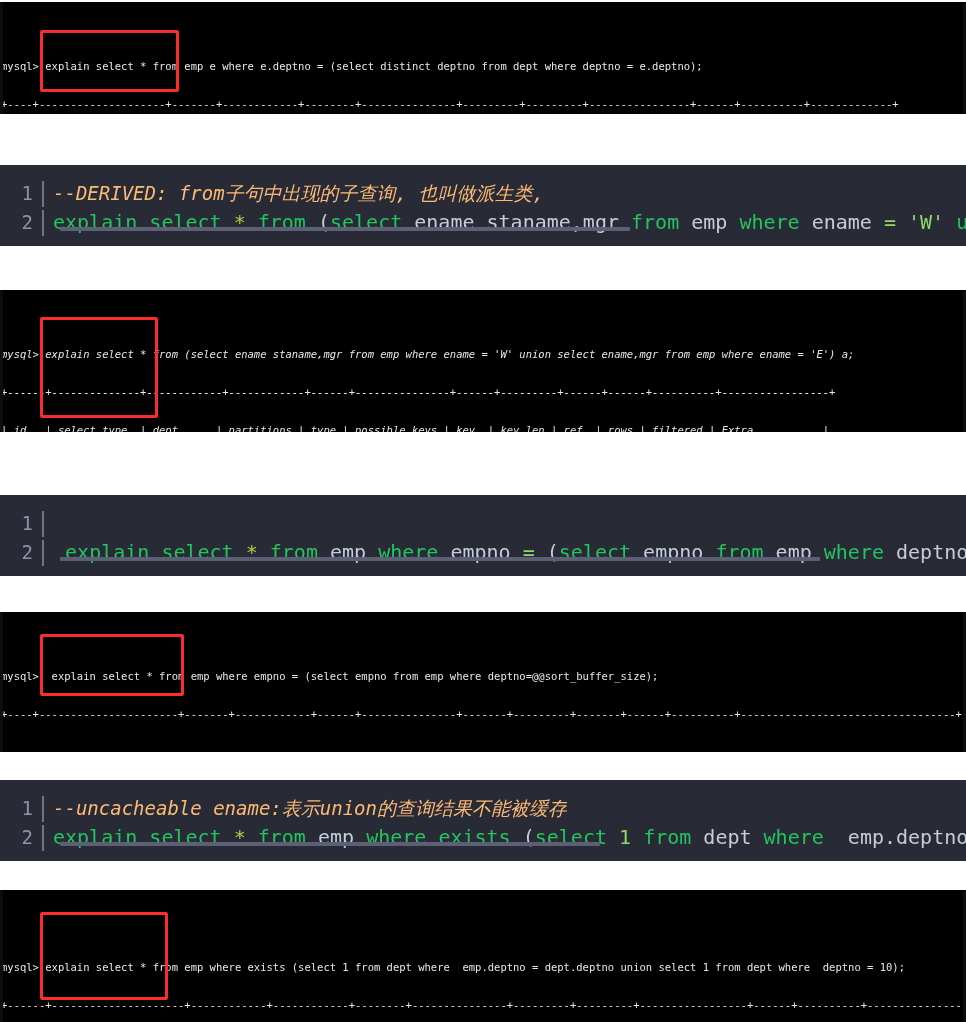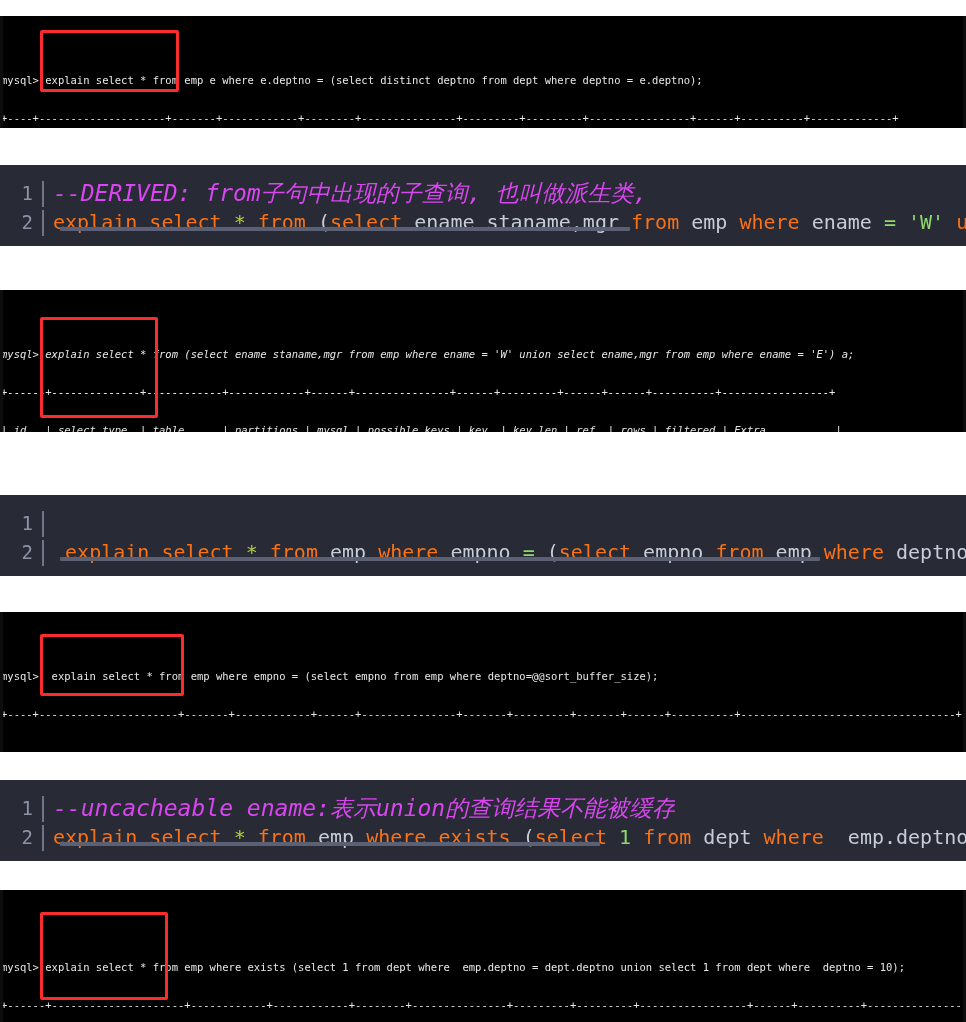--- a/index.html
+++ b/index.html
@@ -99,43 +99,43 @@
   .code-text {
     padding-left: 9px;
     font-family: "DejaVu Sans Mono", "Liberation Mono", monospace;
     font-size: 20px;
     line-height: 29px;
     white-space: pre;
     color: #c6ccd8;
     overflow: hidden;
   }
   .code-text.comment {
-    color: #d946ef;
+    color: #fdba74;
     font-style: italic;
-    font-size: 23px;
-  }
-  .kw   { color: #f97316; }
+    font-size: 19px;
+  }
+  .kw   { color: #22c55e; }
   .str  { color: #8fd86a; }
   .num  { color: #8fd86a; }
   .op   { color: #8fd86a; }
   .star { color: #b5cc3a; }
   .plain{ color: #c6ccd8; }
 
   
   .sel-underline {
     position: absolute;
     height: 4px;
     background: #5b6074;
     border-radius: 1px;
   }
 </style>
 </head>
 <body>
 
-<div class="terminal" style="top:16px; height:112px; padding-top:8px;">
+<div class="terminal" style="top:2px; height:112px; padding-top:8px;">
   <span class="term-strip-l"></span>
   <span class="term-strip-r"></span>
   <span class="t-line pad">mysql&gt; explain select * from emp e where e.deptno = (select distinct deptno from dept where deptno = e.deptno);</span>
   <span class="t-line pad">+----+--------------------+-------+------------+--------+---------------+---------+---------+----------------+------+----------+-------------+</span>
   
   
   
   
   
   
@@ -156,21 +156,21 @@
     </div>
   </div>
   <div class="sel-underline" style="left:60px; top:62px; width:570px;"></div>
 </div>
 
 <div class="terminal" style="top:290px; height:142px; padding-top:8px;font-style:italic;">
   <span class="term-strip-l"></span>
   <span class="term-strip-r"></span>
   <span class="t-line pad">mysql&gt; explain select * from (select ename staname,mgr from emp where ename = 'W' union select ename,mgr from emp where ename = 'E') a;</span>
   <span class="t-line pad">+------+--------------+------------+------------+------+---------------+------+---------+------+------+----------+-----------------+</span>
-  <span class="t-line pad">| id   | select_type  | table      | partitions | mysql | possible_keys | key  | key_len | ref  | rows | filtered | Extra           |</span>
+  <span class="t-line pad">| id   | select_type  | dept      | partitions | type | possible_keys | key  | key_len | ref  | rows | filtered | Extra           |</span>
   
   
   
   
   
   
   
 </div>
 <div class="redbox" style="left:40px; top:317px; width:118px; height:101px;"></div>
 

